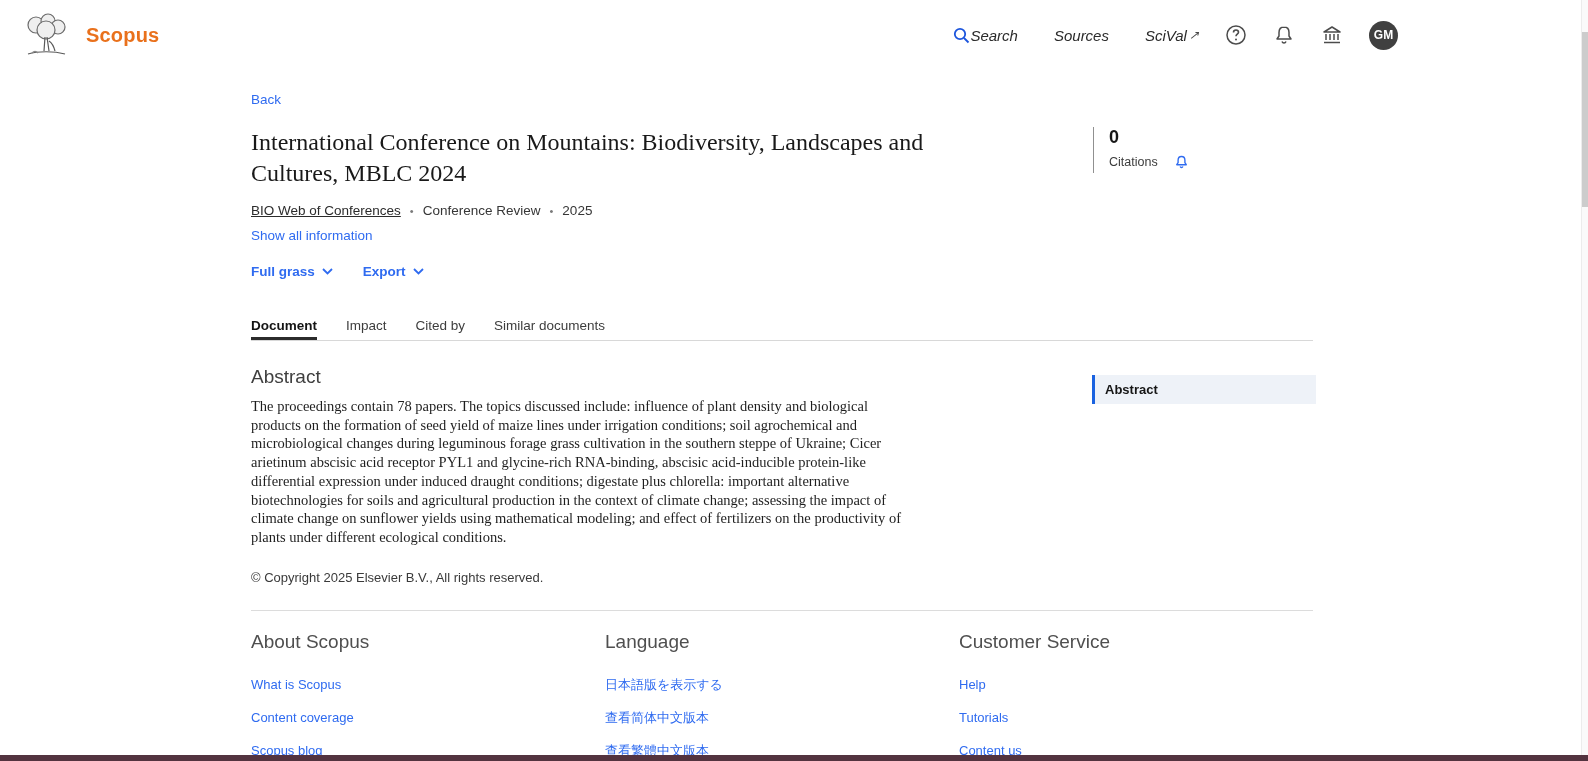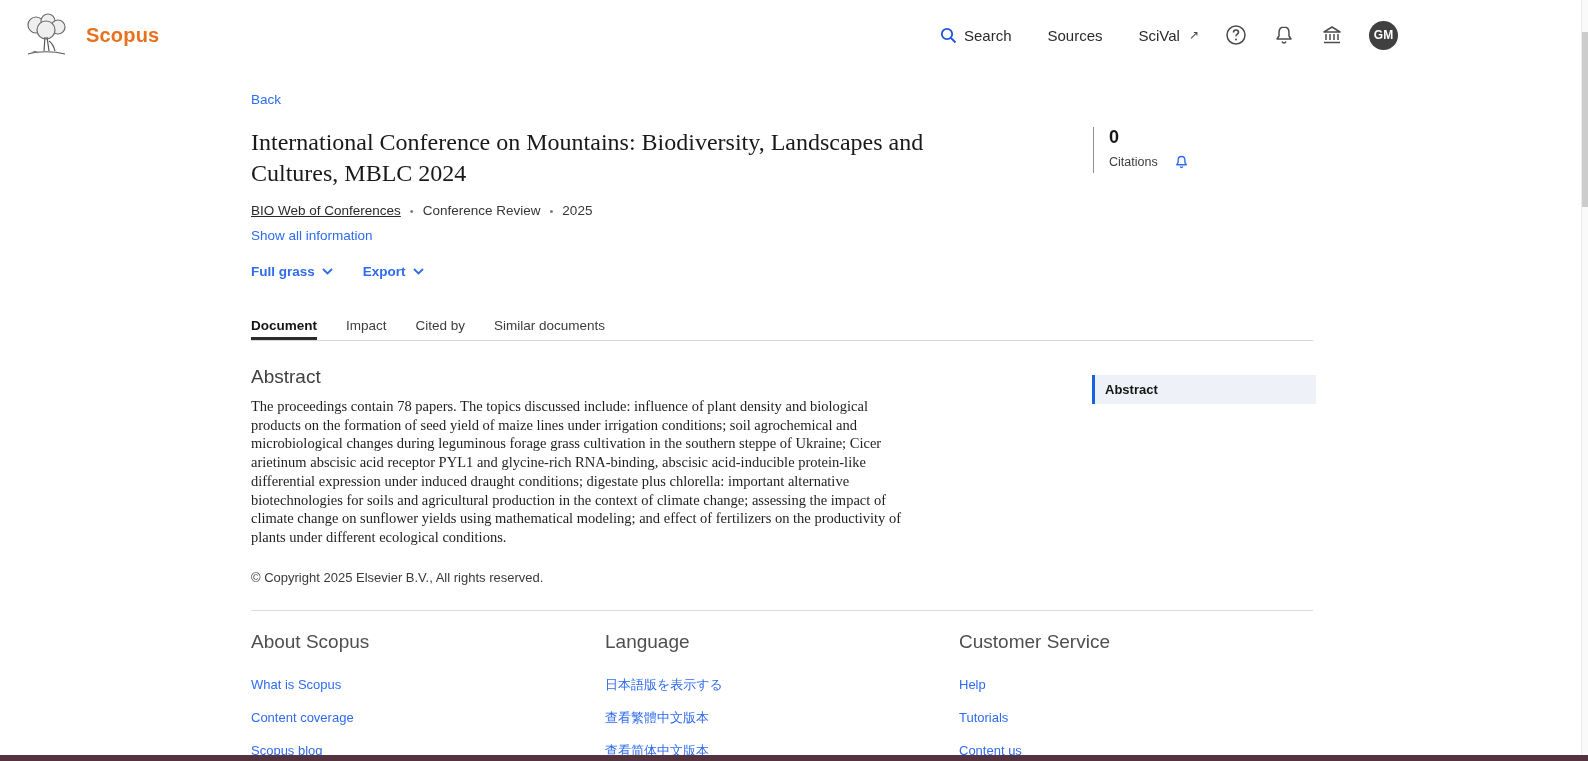--- a/index.html
+++ b/index.html
@@ -17,22 +17,22 @@
     position: absolute; top:0; left:0; width:1446px; height:70px;
     display:flex; align-items:center; padding-left:22px; background:#fff;
   }
   .logo { width:48px; height:44px; flex:0 0 auto; }
   .brand {
     margin-left:16px; font-size:20px; font-weight:600; color:#e9711c;
     letter-spacing:.2px; cursor:pointer;
   }
   .hnav { margin-left:auto; display:flex; align-items:center; padding-right:48px; }
   .hnav-item {
-    display:flex; align-items:center; gap:7px;
-    font-size:15px; color:#2b2b2b; margin-left:36px; cursor:pointer; white-space:nowrap;
+    display:flex; align-items:center; 
+    font-size:15px; color:#2b2b2b; margin-left:36px; cursor:pointer; white-space:nowrap;font-style:italic;
   }
   .ext-arrow { font-size:12px; color:#4a4a4a; margin-left:2px; }
   .icon-btn { margin-left:26px; cursor:pointer; display:flex; align-items:center; }
   .avatar {
     margin-left:26px; width:29px; height:29px; border-radius:50%;
     background:#404040; color:#fff; font-size:12px; font-weight:bold;
     display:flex; align-items:center; justify-content:center; cursor:pointer;
   }
 
   
@@ -245,22 +245,22 @@
   <div class="footer-heading">About Scopus</div>
   <div class="footer-link">What is Scopus</div>
   <div class="footer-link">Content coverage</div>
   <div class="footer-link">Scopus blog</div>
 
 </div>
 
 <div class="footer-col c1">
   <div class="footer-heading">Language</div>
   <div class="footer-link">日本語版を表示する</div>
+  <div class="footer-link">查看简体中文版本</div>
   <div class="footer-link">查看繁體中文版本</div>
-  <div class="footer-link">查看简体中文版本</div>
 
 </div>
 
 <div class="footer-col c2">
   <div class="footer-heading">Customer Service</div>
   <div class="footer-link">Help</div>
   <div class="footer-link">Tutorials</div>
   <div class="footer-link">Content us</div>
 </div>
 

